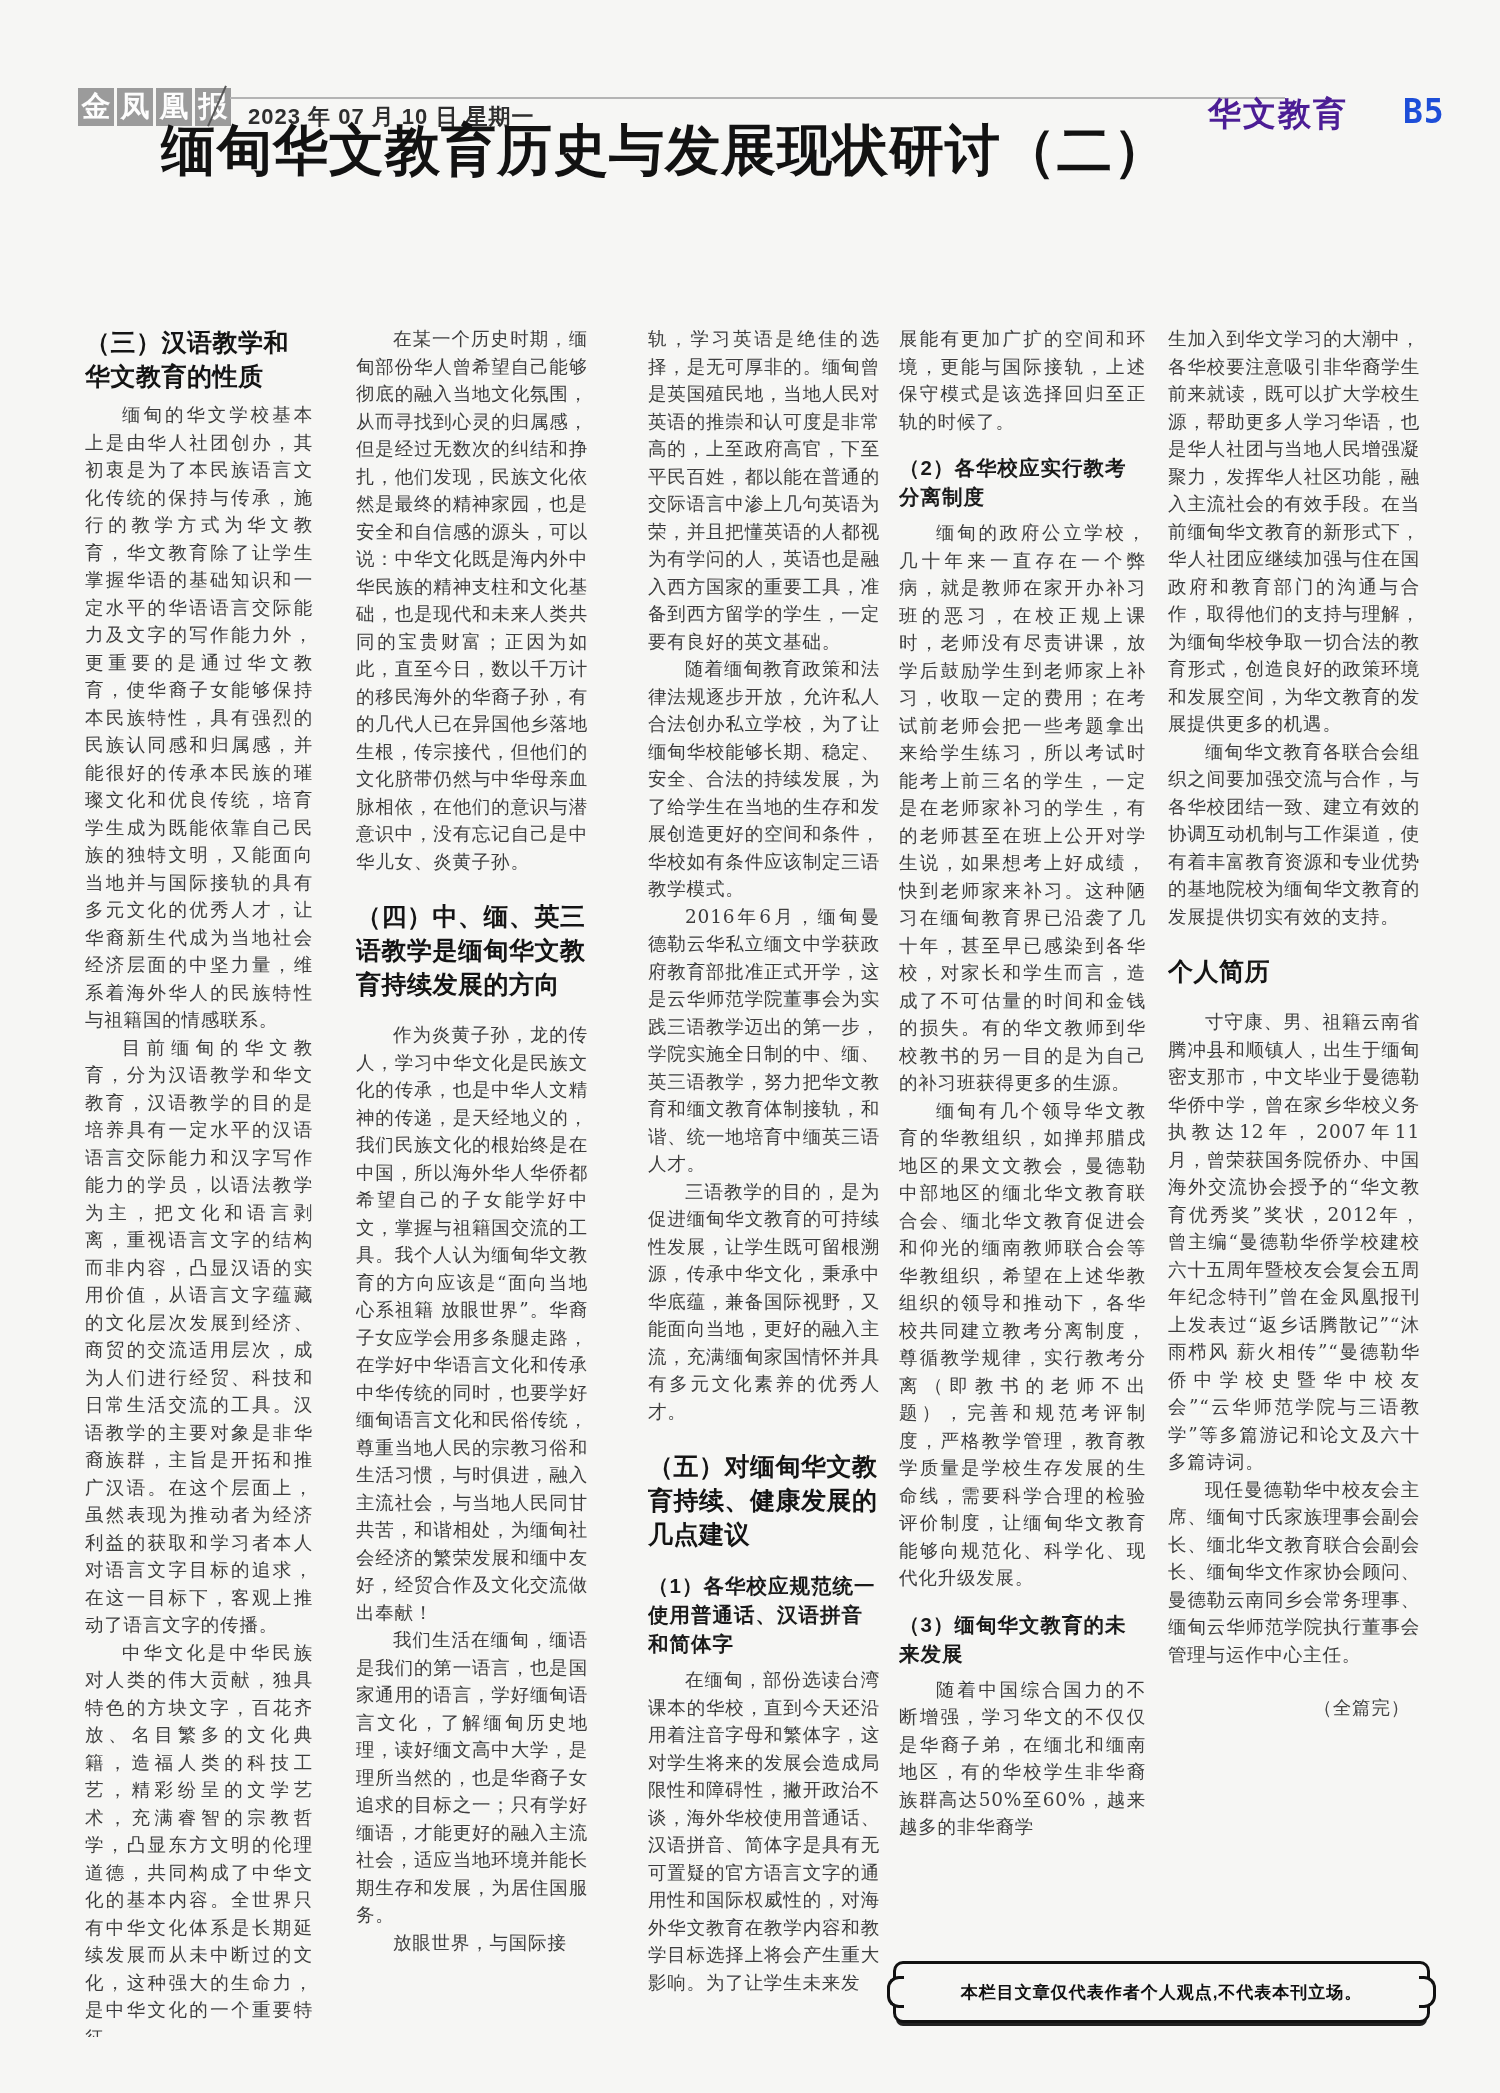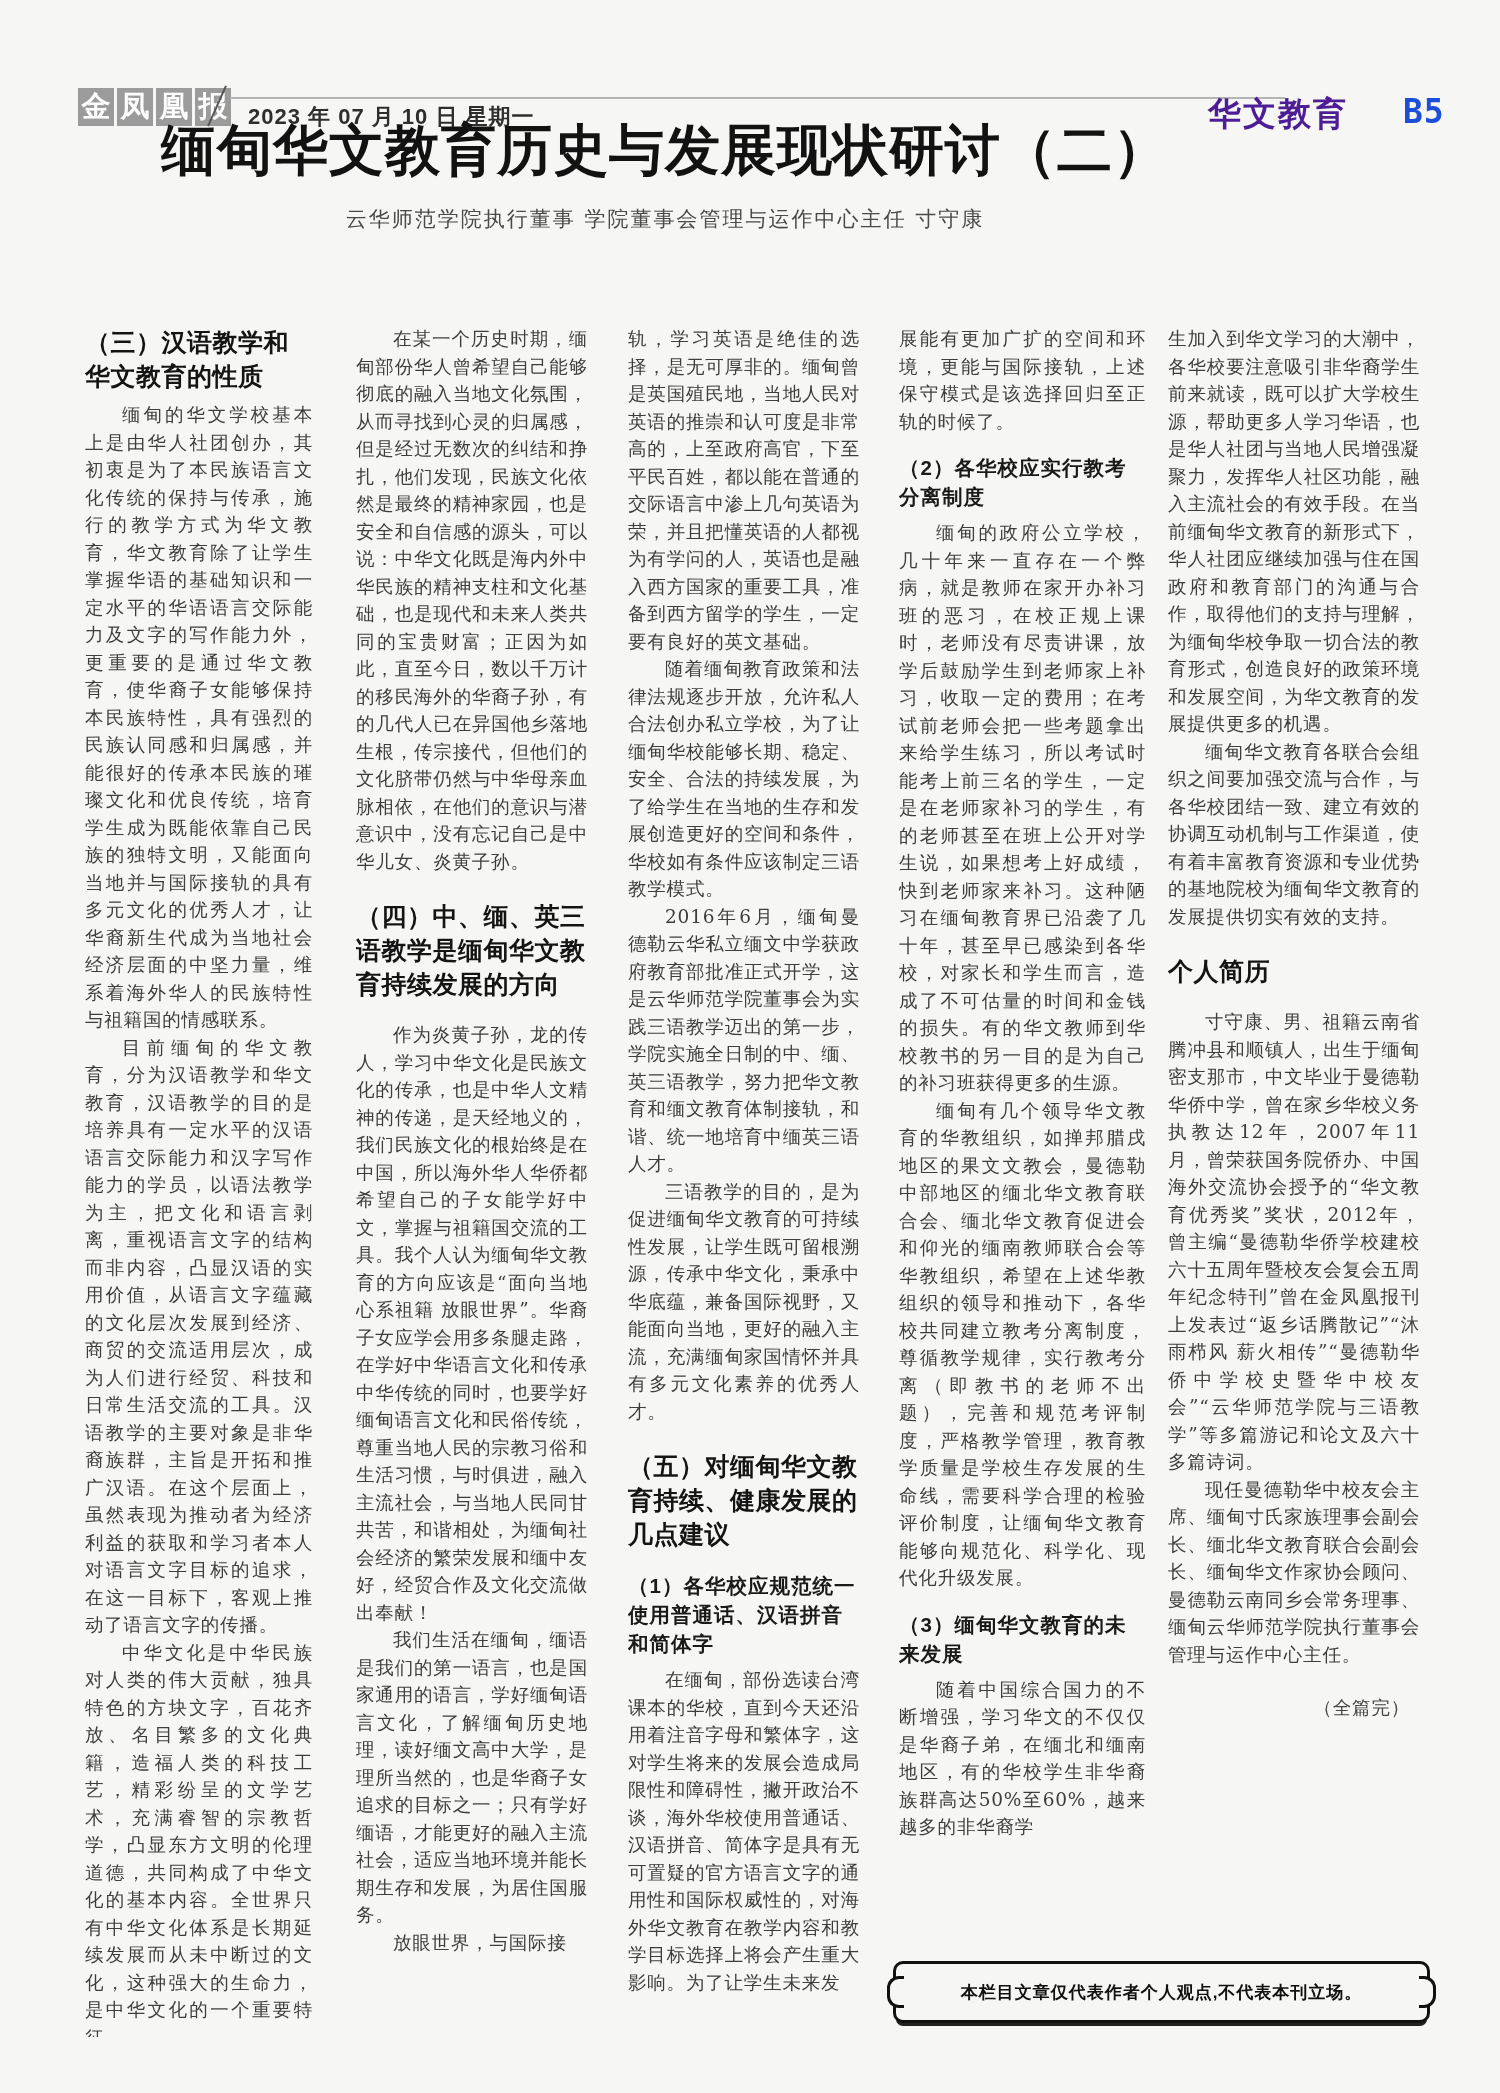--- a/index.html
+++ b/index.html
@@ -68,21 +68,21 @@
     letter-spacing:0.5px;margin:24px 0 20px 0;text-align:left;text-indent:0;
   }
   .col .h2:first-child{margin-top:0;margin-bottom:8px;}
   .col .h3{
     font-family:"Liberation Sans","DejaVu Sans",sans-serif;
     font-weight:bold;font-size:20.5px;line-height:29px;color:#1a1a1a;
     margin:18px 0 8px 0;text-align:left;text-indent:0;letter-spacing:1px;
   }
   .col-1{left:85px; width:228px;}
   .col-2{left:356px;width:232px;}
-  .col-3{left:628px;width:232px;}
+  .col-3{left:648px;width:232px;}
   .col-4{left:899px;width:247px;}
   .col-5{left:1168px;width:252px;}
   
   .notice-bar{
     position:absolute;left:893px;top:1961px;width:531px;height:56px;
     border:3.5px solid #111;border-radius:10px;
     box-shadow:0 6px 0 -3px #222;
     background:#f6f6f4;
     display:flex;align-items:center;justify-content:center;
   }
@@ -109,21 +109,20 @@
       <div class="sq">报</div>
     </div>
   <div class="hdr-slash"></div>
   <div class="hdr-line"></div>
   <div class="hdr-date">2023 年 07 月 10 日  星期一</div>
   <div class="hdr-section">华文教育</div>
   <div class="hdr-pageno">B5</div>
 
   <div class="title-zone">
     <div class="headline">缅甸华文教育历史与发展现状研讨（二）</div>
-    <div class="subtitle">云华师范学院执行董事  学院董事会管理与运作中心主任  寸守康</div>
   </div>
 
   <div id="columns-host">
       <div class="col col-1">
         <div class="h2">（三）汉语教学和华文教育的性质</div>
         <div class="p">缅甸的华文学校基本上是由华人社团创办，其初衷是为了本民族语言文化传统的保持与传承，施行的教学方式为华文教育，华文教育除了让学生掌握华语的基础知识和一定水平的华语语言交际能力及文字的写作能力外，更重要的是通过华文教育，使华裔子女能够保持本民族特性，具有强烈的民族认同感和归属感，并能很好的传承本民族的璀璨文化和优良传统，培育学生成为既能依靠自己民族的独特文明，又能面向当地并与国际接轨的具有多元文化的优秀人才，让华裔新生代成为当地社会经济层面的中坚力量，维系着海外华人的民族特性与祖籍国的情感联系。</div>
         <div class="p">目前缅甸的华文教育，分为汉语教学和华文教育，汉语教学的目的是培养具有一定水平的汉语语言交际能力和汉字写作能力的学员，以语法教学为主，把文化和语言剥离，重视语言文字的结构而非内容，凸显汉语的实用价值，从语言文字蕴藏的文化层次发展到经济、商贸的交流适用层次，成为人们进行经贸、科技和日常生活交流的工具。汉语教学的主要对象是非华裔族群，主旨是开拓和推广汉语。在这个层面上，虽然表现为推动者为经济利益的获取和学习者本人对语言文字目标的追求，在这一目标下，客观上推动了语言文字的传播。</div>
         <div class="p">中华文化是中华民族对人类的伟大贡献，独具特色的方块文字，百花齐放、名目繁多的文化典籍，造福人类的科技工艺，精彩纷呈的文学艺术，充满睿智的宗教哲学，凸显东方文明的伦理道德，共同构成了中华文化的基本内容。全世界只有中华文化体系是长期延续发展而从未中断过的文化，这种强大的生命力，是中华文化的一个重要特征。</div>
       </div>
       <div class="col col-2">

